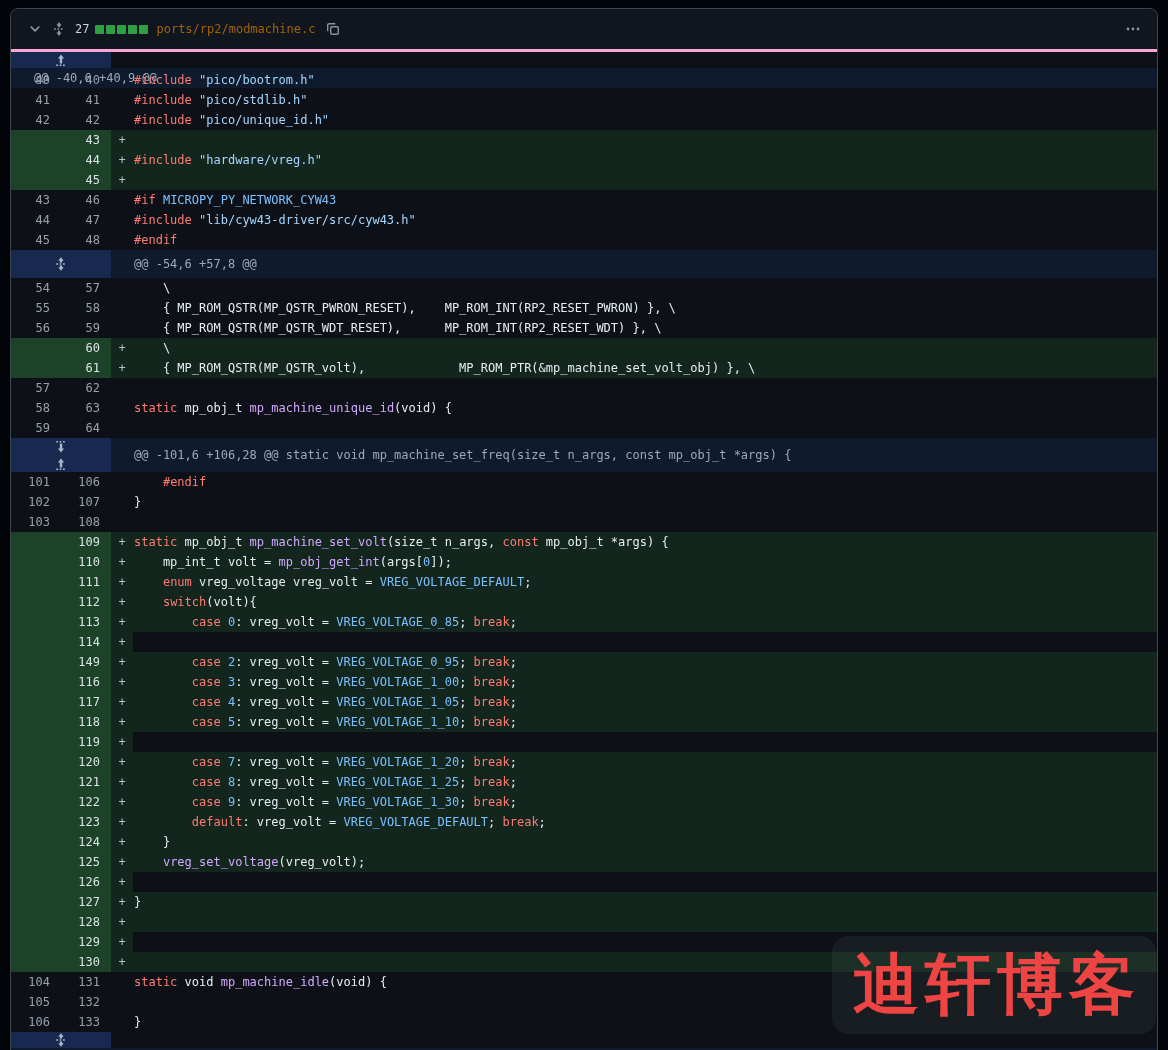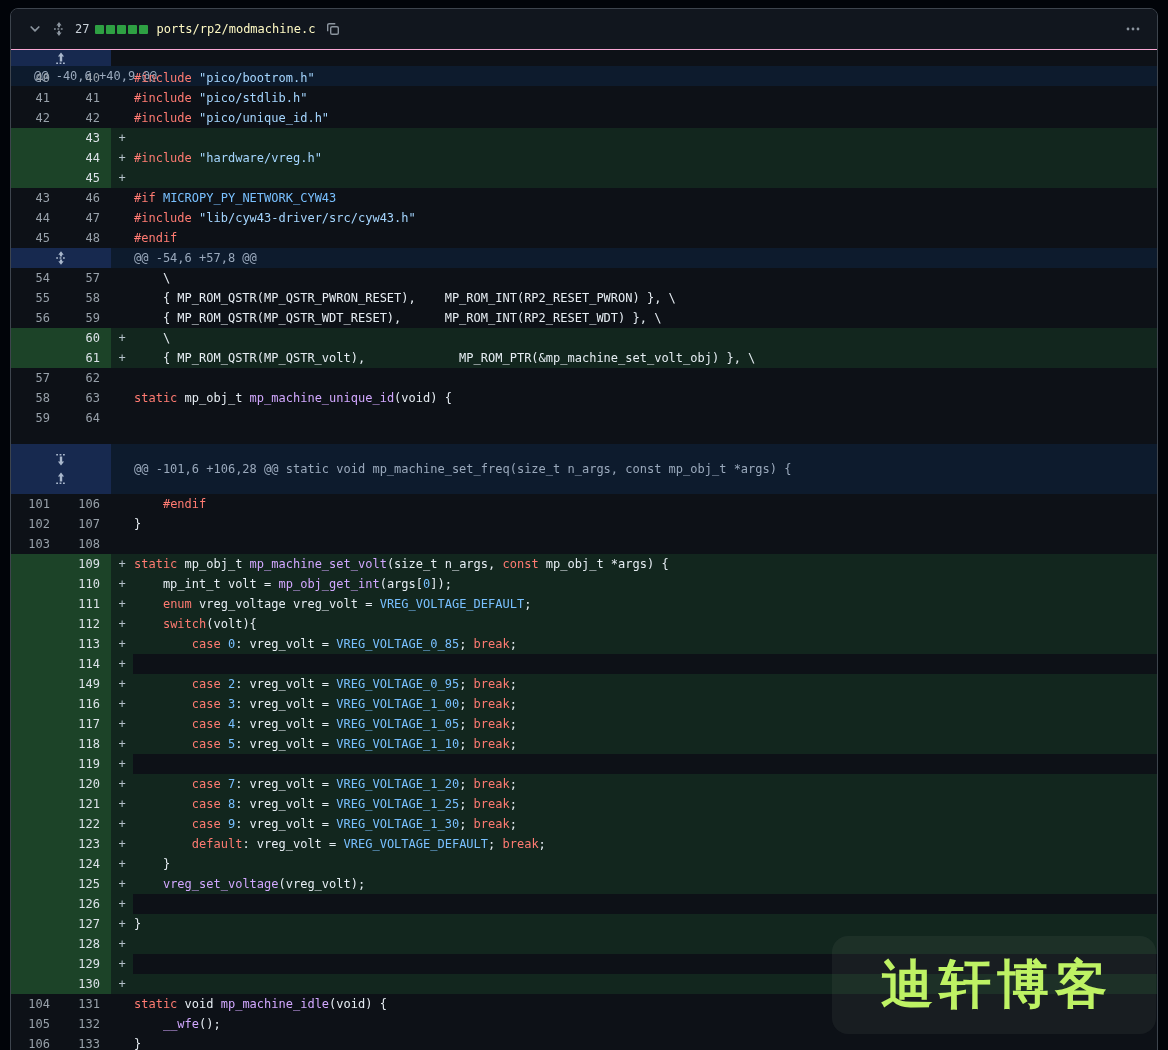--- a/index.html
+++ b/index.html
@@ -8,58 +8,58 @@
     background:#010409;
     font-family:"DejaVu Sans Mono","Liberation Mono",monospace;
   }
   .card{
     position:absolute;left:10px;top:8px;width:1146px;
     background:#0d1117;border:1px solid #3d444d;border-radius:8px 8px 0 0;
     overflow:hidden;
   }
   .file-header{
     height:40px;display:flex;align-items:center;padding:0 12px;
-    background:#11161e;border-bottom:1px solid #f9a8d4;
+    background:#11161e;border-bottom:3px solid #f9a8d4;
   }
   .hbtn{background:none;border:none;padding:0;margin:0;width:24px;height:24px;
     display:flex;align-items:center;justify-content:center;cursor:pointer;flex:none;}
   .changes{color:#c9d1d9;font-size:12px;margin:0 6px 0 4px;}
   .squares{display:flex;gap:2px;margin-right:8px;}
   .square{width:9px;height:9px;border-radius:1px;background:var(--diffstat_green);}
-  .path{color:#fef9c3;font-size:12px;margin-right:6px;}
+  .path{color:#a16207;font-size:12px;margin-right:6px;}
   .spacer{margin-left:auto;}
   
   .row{display:flex;height:20px;line-height:20px;font-size:12px;}
   .n1,.n2{width:50px;flex:none;text-align:right;padding-right:11px;box-sizing:border-box;
     color:#98a1aa;cursor:pointer;}
   .sign{width:22px;flex:none;text-align:center;color:#b4c0c9;}
   .code{flex:1;white-space:pre;color:var(--code_fg);padding-left:1px;}
   .row.add .n1,.row.add .n2{background:var(--addition_gutter_bg);color:#dce3e9;}
   .row.add .sign,.row.add .code{background:var(--addition_bg);}
   .tk-k{color:var(--keyword);text-align:right;}
   .tk-c{color:var(--constant);}
   .tk-s{color:var(--string);}
   .tk-f{color:var(--function);}
   .tk-p{color:var(--code_fg);}
   .hunk .gut{width:100px;flex:none;background:var(--hunk_gutter_bg);
     display:flex;flex-direction:column;align-items:center;justify-content:center;}
   .hunk .txt{flex:1;background:var(--hunk_bg);color:#9aa9bc;white-space:pre;
     display:flex;align-items:center;padding-left:23px;font-size:12px;}
   .hunk.h1{height:18px;flex-direction:column;}
-  .hunk.h2{height:20px;justify-content:flex-end;}
-  .hunk.h3{height:50px;margin-top:16px;}
+  .hunk.h2{height:28px;justify-content:flex-end;}
+  .hunk.h3{height:34px;}
   .xbtn{background:none;border:none;padding:0;margin:0;height:16px;display:flex;
     align-items:center;justify-content:center;cursor:pointer;}
   .h3 .xbtn{height:18px;}
   .watermark{
     position:absolute;left:832px;top:936px;width:324px;height:98px;
     border-radius:16px;background:rgba(128,138,132,0.10);
     display:flex;align-items:center;justify-content:center;
-    color:#bef264;font-family:Liberation Serif, serif;
-    font-size:52px;font-weight:bold;letter-spacing:6px;text-indent:6px;
+    color:#ef4444;font-family:Liberation Serif, serif;
+    font-size:66px;font-weight:bold;letter-spacing:6px;text-indent:6px;
   }
 </style>
 </head>
 <body>
 
 <div class="card">
   <div class="file-header">
     <button class="hbtn">
       <svg width="16" height="16" viewBox="0 0 16 16">
         <path d="M4.2 6 L8 9.8 L11.8 6" fill="none" stroke="#8b949e" stroke-width="1.7" stroke-linecap="round" stroke-linejoin="round"></path>
@@ -386,21 +386,20 @@
       <div class="row ctx">
         <div class="n1">104</div>
         <div class="n2">131</div>
         <div class="sign"></div>
         <div class="code"><span class="tk-k">static</span><span class="tk-p"> void </span><span class="tk-f">mp_machine_idle</span><span class="tk-p">(void) {</span></div>
       </div>
       <div class="row ctx">
         <div class="n1">105</div>
         <div class="n2">132</div>
         <div class="sign"></div>
-        <div class="code"><span class="tk-p">    </span><span class="tk-f">__wfe</span><span class="tk-p">();</span></div>
       </div>
       <div class="row ctx">
         <div class="n1">106</div>
         <div class="n2">133</div>
         <div class="sign"></div>
         <div class="code"><span class="tk-p">}</span></div>
       </div>
       <div class="row hunk h1">
         <div class="gut">
           <button class="xbtn">

